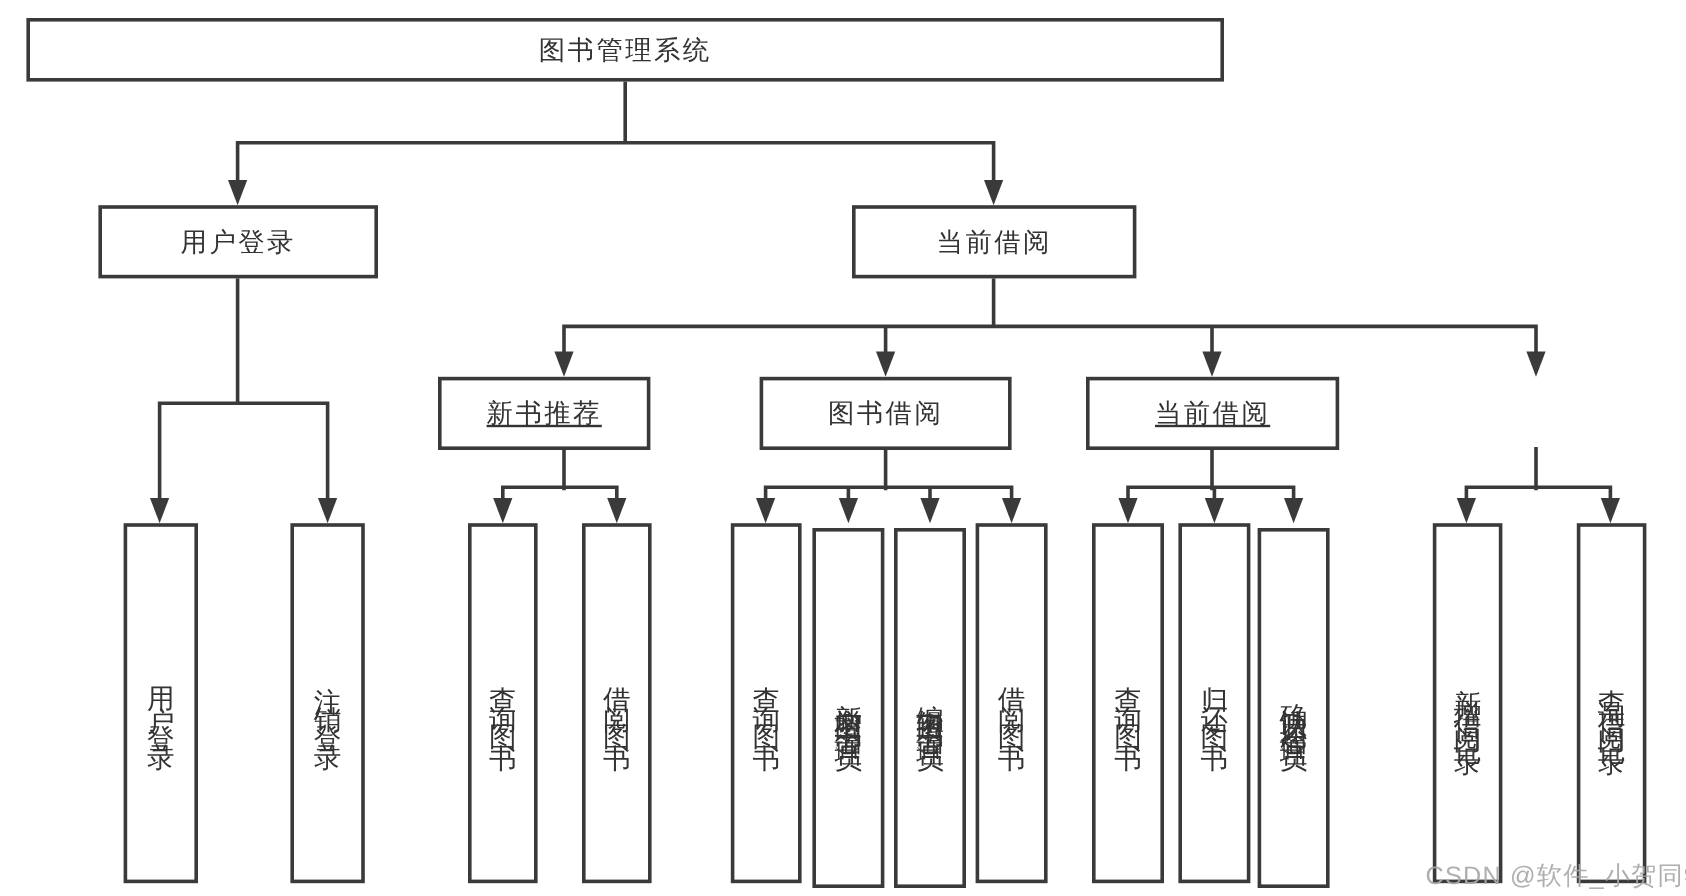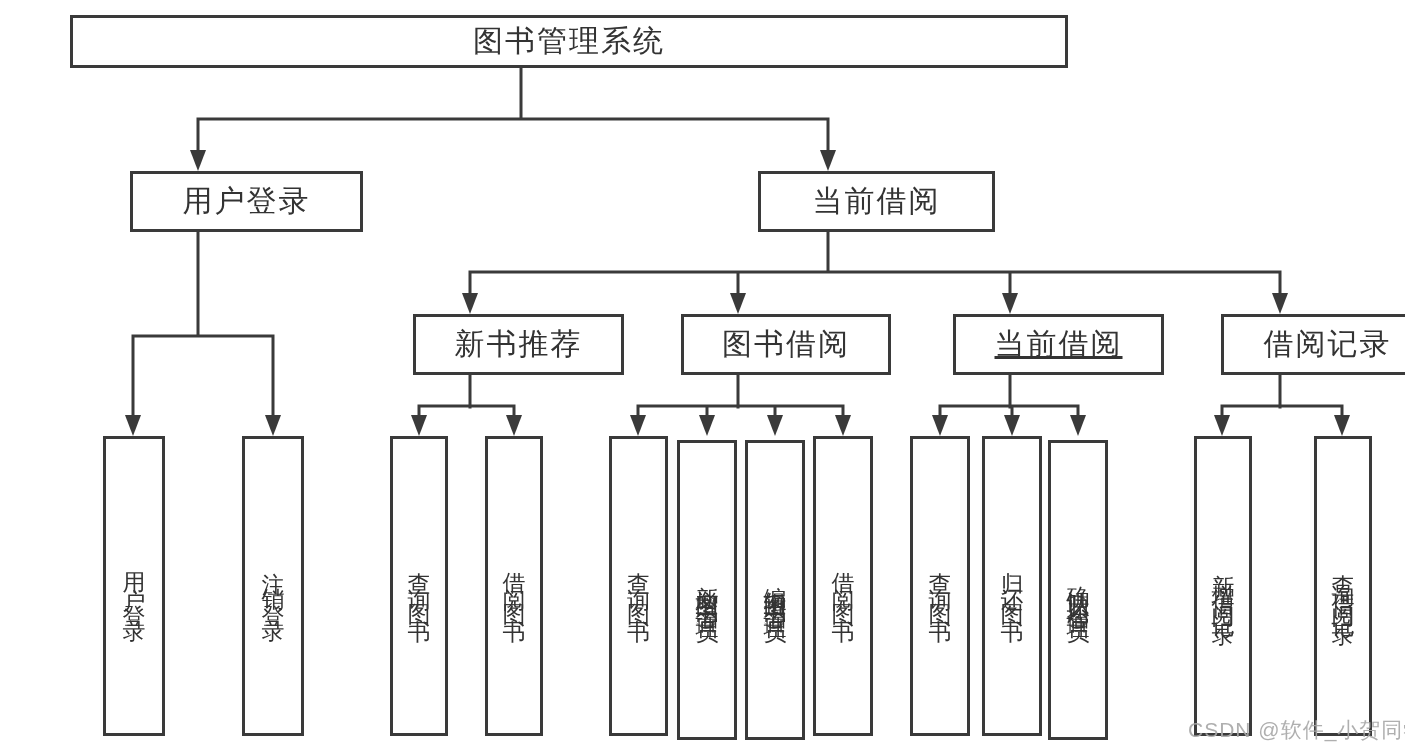--- a/index.html
+++ b/index.html
@@ -19,24 +19,23 @@
   }
   .node {
     position: absolute;
     box-sizing: border-box;
     border: 3px solid #3a3a3a;
     background: #ffffff;
     display: flex;
     align-items: center;
     justify-content: center;
     color: #333333;
-    font-size: 30px;
+    font-size: 22px;
     letter-spacing: 2px;
     white-space: nowrap;
-    margin-left: 48px;
   }
   .leaf {
     position: absolute;
     box-sizing: border-box;
     border: 3px solid #3a3a3a;
     background: #ffffff;
     display: flex;
     align-items: center;
     justify-content: center;
     color: #333333;
@@ -96,24 +95,23 @@
       <polygon points="1214,415 1230,415 1222,436"></polygon>
       <polygon points="1334,415 1350,415 1342,436"></polygon>
     </g>
   </svg>
 
   <div class="node" style="left:22px; top:15px; width:998px; height:53px;">图书管理系统</div>
 
   <div class="node" style="left:82px; top:171px; width:233px; height:61px;">用户登录</div>
   <div class="node" style="left:710px; top:171px; width:237px; height:61px;">当前借阅</div>
 
-  <div class="node" style="left:365px; top:314px; width:211px; height:61px;">新书推荐</div>
+  <div class="node" style="left:365px; top:314px; width:177px; height:61px;text-decoration:underline;">新书推荐</div>
   <div class="node" style="left:633px; top:314px; width:210px; height:61px;">图书借阅</div>
   <div class="node" style="left:905px; top:314px; width:211px; height:61px;text-decoration:underline;">当前借阅</div>
-  <div class="node" style="left:1173px; top:314px; width:213px; height:61px;">借阅记录</div>
 
   <div class="leaf" style="left:103px; top:436px; width:62px; height:300px;">
     <span>用户登录</span>
   </div>
   <div class="leaf" style="left:242px; top:436px; width:62px; height:300px;">
     <span>注销登录</span>
   </div>
 
   <div class="leaf" style="left:390px; top:436px; width:58px; height:300px;">
     <span>查询图书</span>

